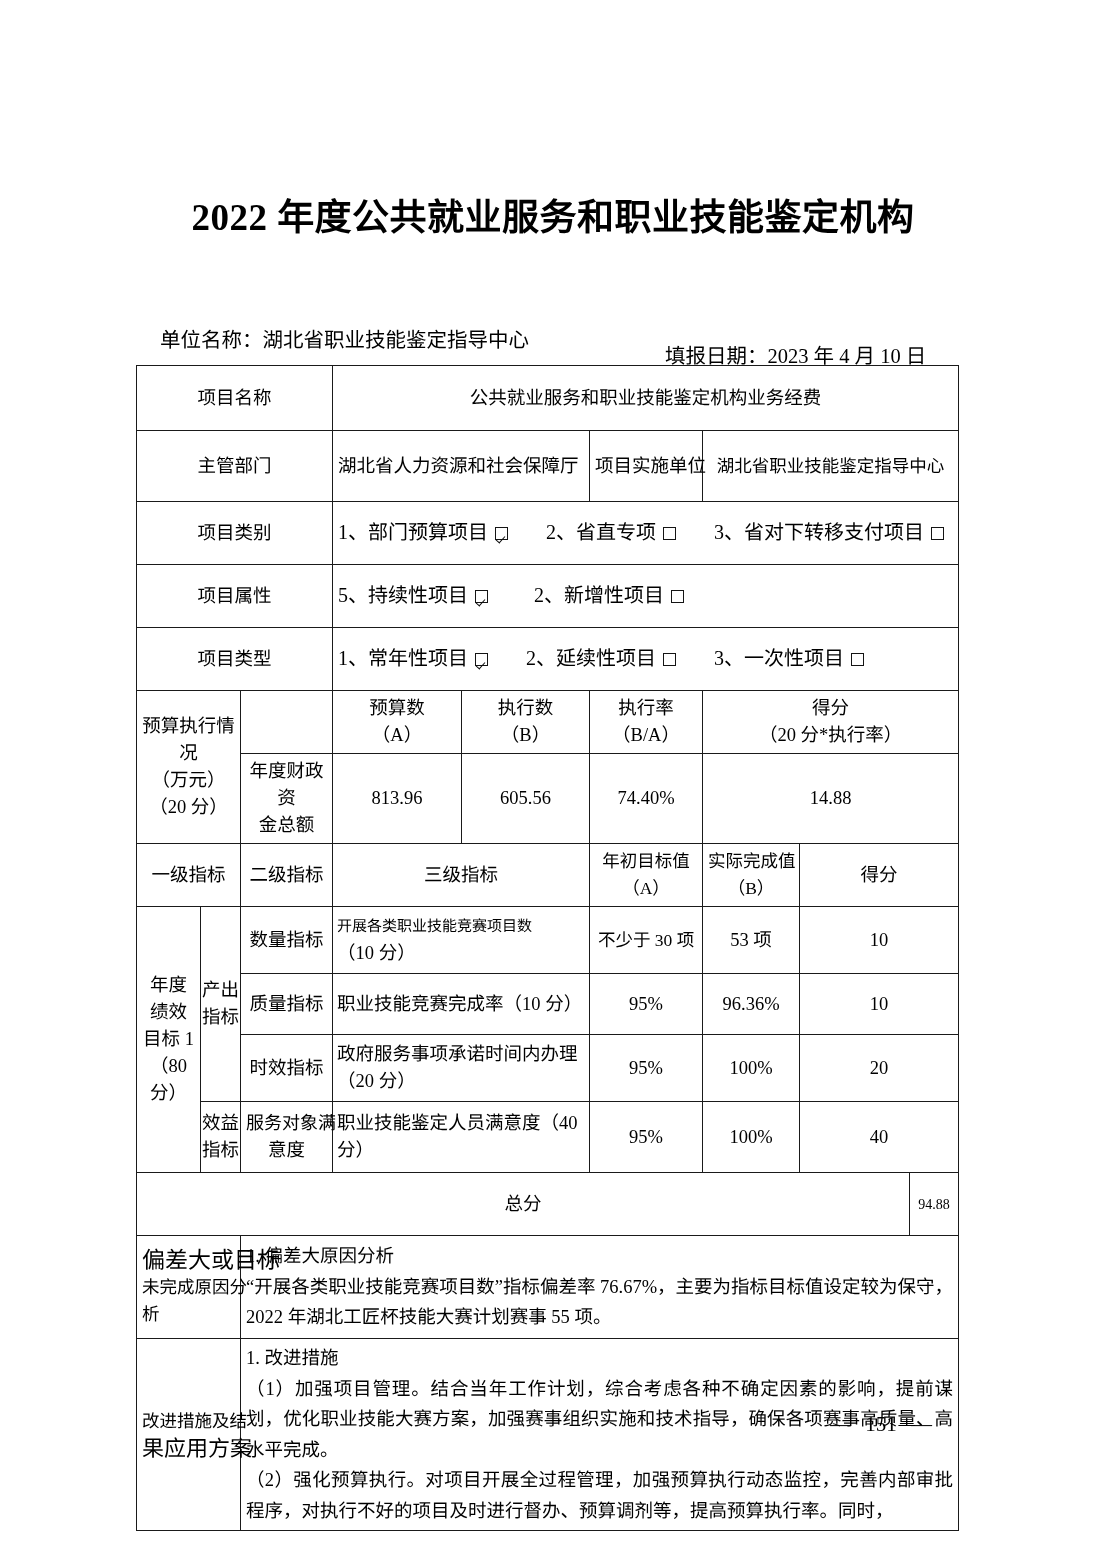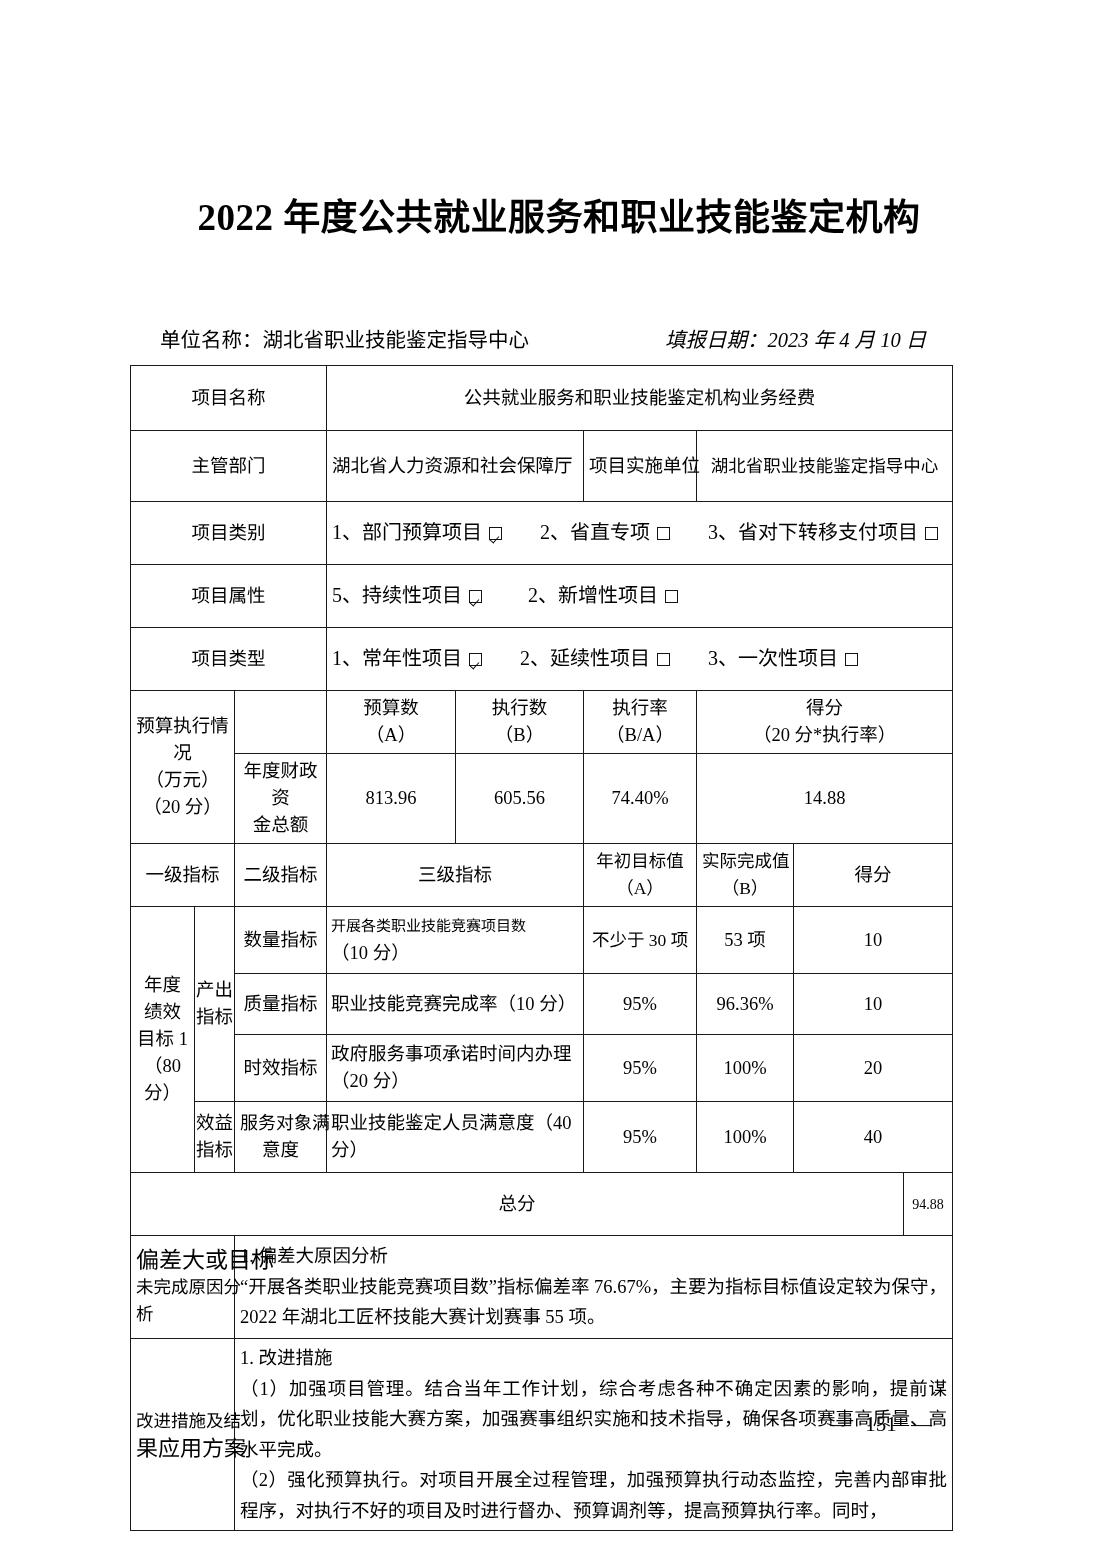--- a/index.html
+++ b/index.html
@@ -18,21 +18,21 @@
   }
   .page {
     position: absolute;
     left: 0; top: 0;
     width: 1102px;
     height: 1559px;
   }
   
   .doc-title {
     position: absolute;
-    left: 138px;
+    left: 132px;
     top: 192px;
     width: 842px;
     text-align: center;
     font-family: "Liberation Serif", "DejaVu Serif", serif;
     font-weight: bold;
     font-size: 37px;
     line-height: 51px;
     letter-spacing: 0.5px;
   }
   .doc-title .ln { display: block; }
@@ -40,25 +40,25 @@
   .subline {
     position: absolute;
     left: 160px;
     top: 327px;
     width: 800px;
     font-size: 20.5px;
     line-height: 26px;
     white-space: nowrap;
   }
   .subline .unit { position: absolute; left: 0; top: 0; }
-  .subline .date { position: absolute; left: 505px; top: 0; font-style: italic; }
+  .subline .date { position: absolute; left: 505px; top: 16px; }
   
   .tbl-wrap {
     position: absolute;
-    left: 130px;
+    left: 136px;
     top: 365px;
     width: 822px;
   }
   table.main {
     border-collapse: collapse;
     width: 822px;
     table-layout: fixed;
   }
   table.main td {
     border: 1.3px solid #1a1a1a;

